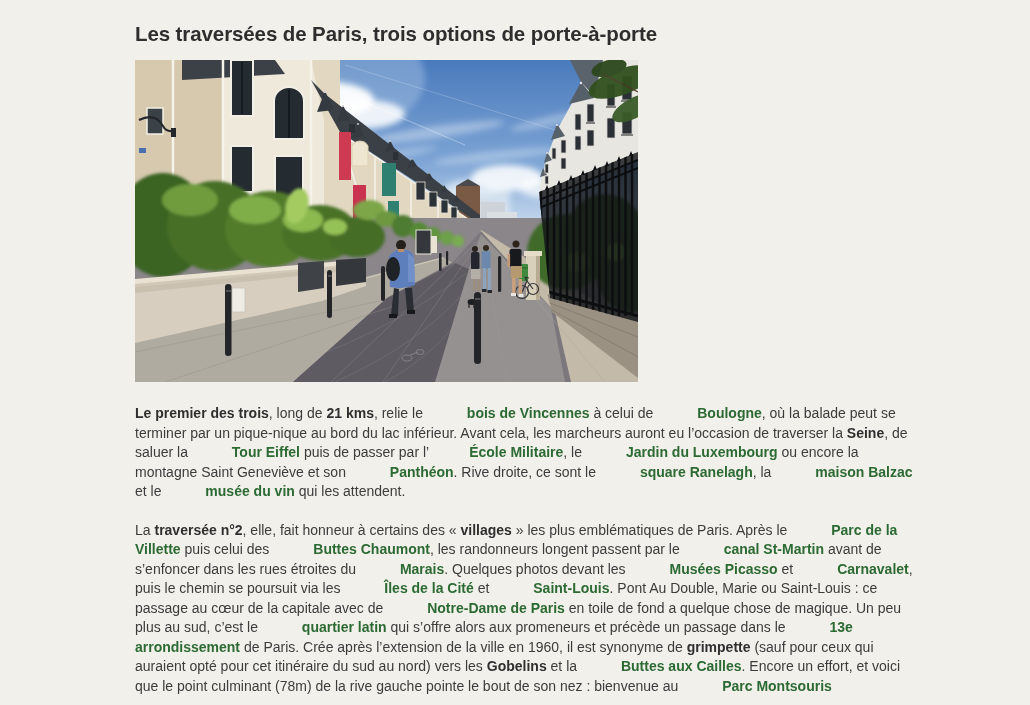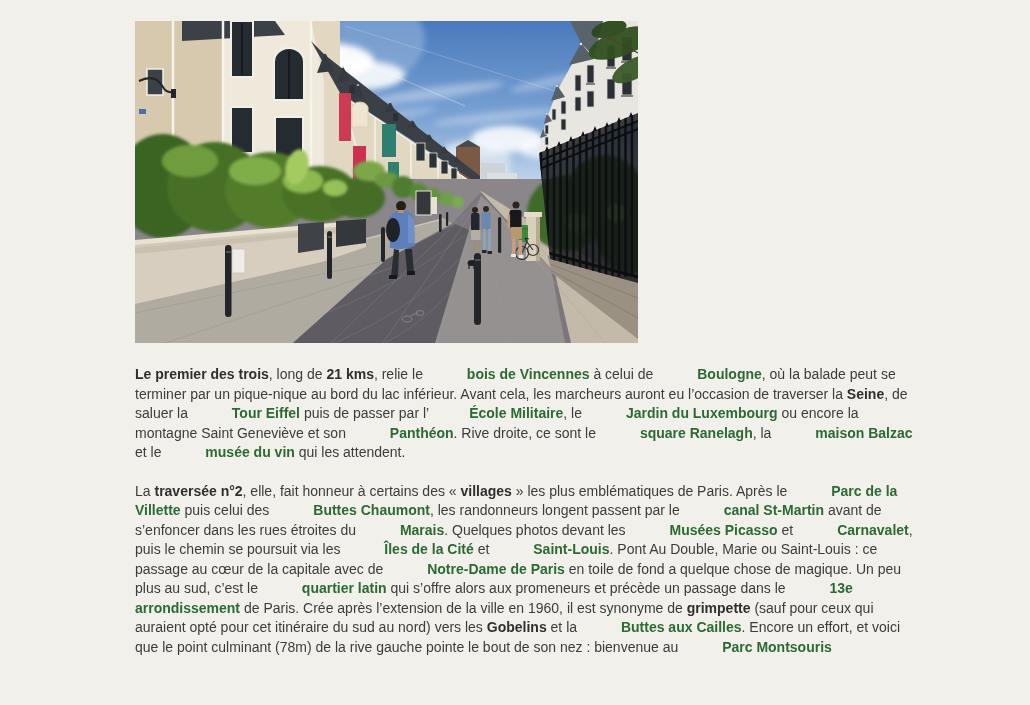--- a/index.html
+++ b/index.html
@@ -23,20 +23,21 @@
   }
   .body-copy p:last-child{margin-bottom:0;}
   .b{font-weight:700;color:#2f2f2f;}
   .g{font-weight:700;color:var(--link-green,#2c6a34);cursor:pointer;padding-left:40px;}
 </style>
 </head>
 <body>
 
 <div class="page">
 
+  <h1 class="title">Les traversées de Paris, trois options de porte-à-porte</h1>
 
   <figure class="photo">
     <svg viewBox="0 0 503 322" preserveAspectRatio="none">
       <defs>
         <linearGradient id="sg" x1="0" y1="0" x2="0" y2="1">
           <stop offset="0" stop-color="#4a7abc"></stop>
           <stop offset="0.55" stop-color="#7ba3d4"></stop>
           <stop offset="1" stop-color="#d6e4f2"></stop>
         </linearGradient>
         <filter id="bl3" x="-30%" y="-30%" width="160%" height="160%">

